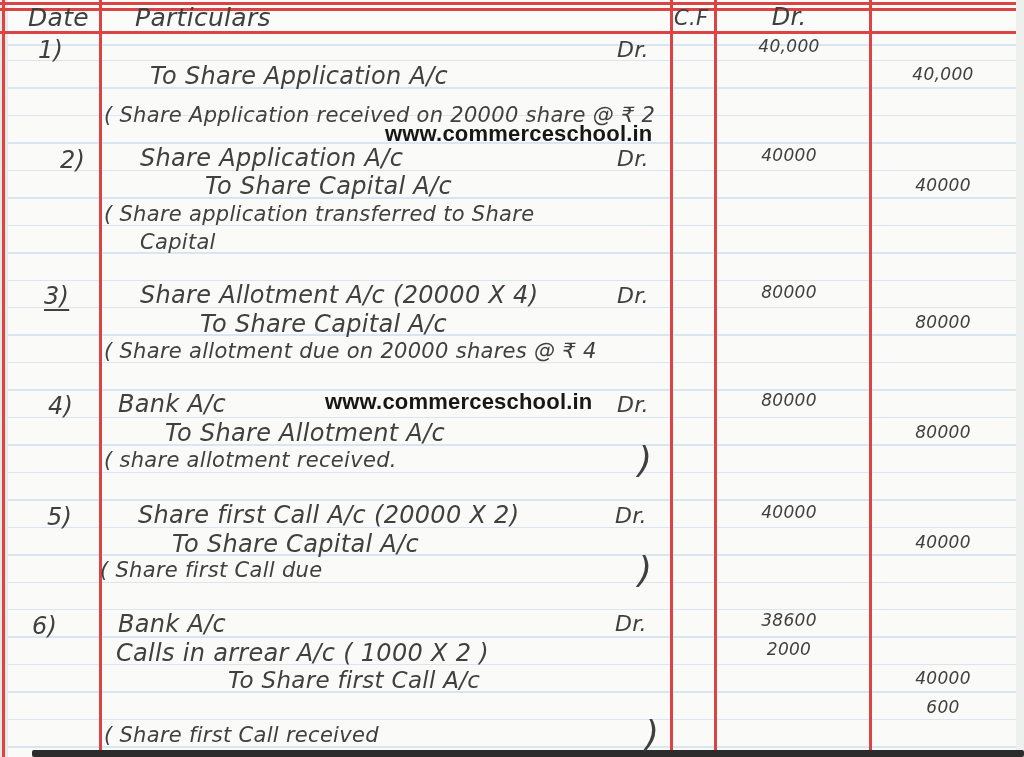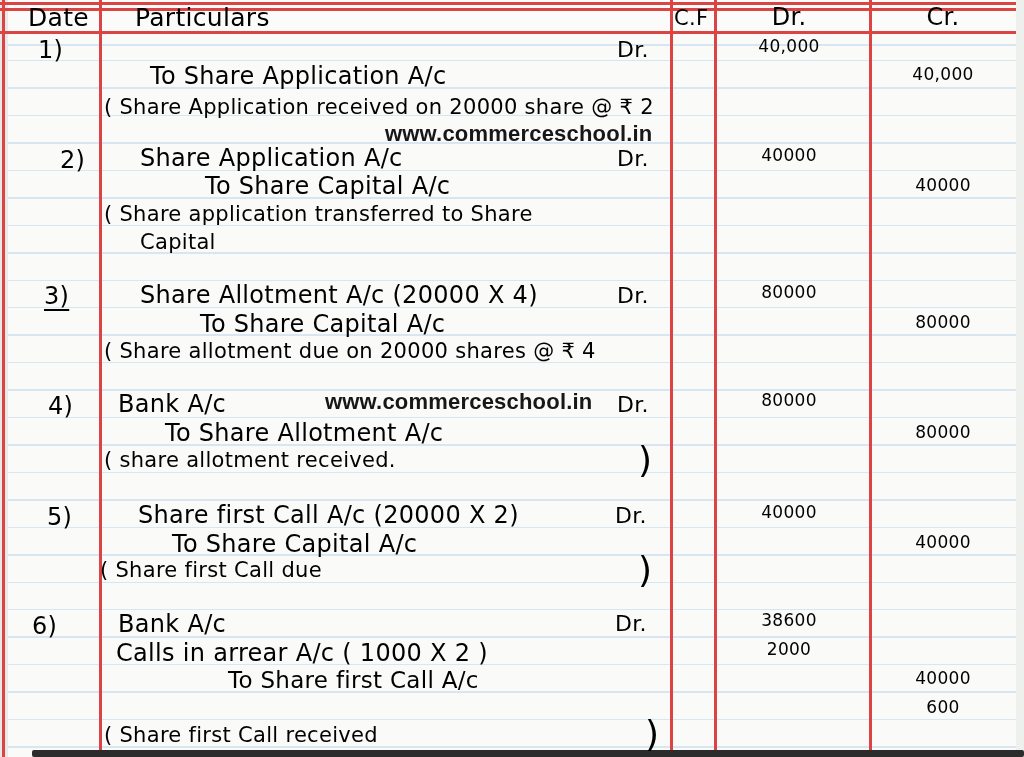--- a/index.html
+++ b/index.html
@@ -12,21 +12,21 @@
           background:repeating-linear-gradient(to bottom,
             #d8e6f1 0px,#d8e6f1 1.4px,transparent 1.4px,transparent 27.45px);
           background-position:0 60px;}
   .header-mask{position:absolute;left:0;top:0;width:1024px;height:30px;background:#fbfcfa;}
   .edge-left{position:absolute;left:0;top:0;width:8px;height:757px;background:#e9eae7;}
   .edge-right{position:absolute;left:1016px;top:0;width:8px;height:757px;background:#eef0ed;}
   .vline{position:absolute;top:0;height:757px;width:3px;background:#dc4343;}
   .hline{position:absolute;left:0;width:1016px;height:3px;background:#dc4343;}
   .bottom-bar{position:absolute;left:32px;top:750px;width:992px;height:7px;background:#2c2c2c;border-radius:2px;}
   
-  .hw{position:absolute;font-size:24px;color:#000000;
+  .hw{position:absolute;font-style:italic;font-size:24px;color:#404040;
       letter-spacing:.3px;white-space:nowrap;line-height:1;}
   .narr{font-size:21px;}
   .num{font-size:24px;}
   .mark{font-size:22px;}
   .amt{font-size:17px;text-align:center;width:152px;left:713px;}
   .amt.cr{left:872px;width:142px;}
   .hdr{font-size:25px;}
   .paren{font-size:36px;}
   .u{text-decoration:underline;text-underline-offset:5px;}
   .wm{position:absolute;font-style:normal;font-weight:600;font-size:22px;color:#171717;
@@ -49,31 +49,30 @@
   <div class="vline" style="left:99px;"></div>
   <div class="vline" style="left:670px;"></div>
   <div class="vline" style="left:714px;"></div>
   <div class="vline" style="left:869px;"></div>
   <div class="bottom-bar"></div>
 
   <div class="hw hdr" style="left:28px;top:5px;">Date</div>
   <div class="hw hdr" style="left:135px;top:5px;">Particulars</div>
   <div class="hw" style="left:674px;top:8px;font-size:21px;">C.F</div>
   <div class="hw hdr amt" style="top:5px;font-size:24px;">Dr.</div>
-  <div class="hw hdr amt cr" style="top:5px;font-size:24px;">Cr.</div>
 
   <div class="wm" style="left:385px;top:121px;">www.commerceschool.in</div>
   <div class="wm" style="left:325px;top:389px;">www.commerceschool.in</div>
 
   <div class="hw num" style="left:38px;top:38px;">1)</div>
   <div class="hw mark" style="left:617px;top:39px;">Dr.</div>
   <div class="hw amt" style="top:38px;">40,000</div>
   <div class="hw" style="left:150px;top:64px;">To Share Application A/c</div>
   <div class="hw amt cr" style="top:66px;">40,000</div>
-  <div class="hw narr" style="left:104px;top:97px;text-align:right;">( Share Application received on 20000 share @ ₹ 2</div>
+  <div class="hw narr" style="left:104px;top:105px;text-align:right;">( Share Application received on 20000 share @ ₹ 2</div>
 
   <div class="hw num" style="left:60px;top:148px;">2)</div>
   <div class="hw" style="left:140px;top:146px;">Share Application A/c</div>
   <div class="hw mark" style="left:617px;top:148px;">Dr.</div>
   <div class="hw amt" style="top:147px;">40000</div>
   <div class="hw" style="left:205px;top:174px;">To Share Capital A/c</div>
   <div class="hw amt cr" style="top:177px;">40000</div>
   <div class="hw narr" style="left:104px;top:204px;">( Share application transferred to Share</div>
   <div class="hw narr" style="left:140px;top:232px;">Capital</div>
 

